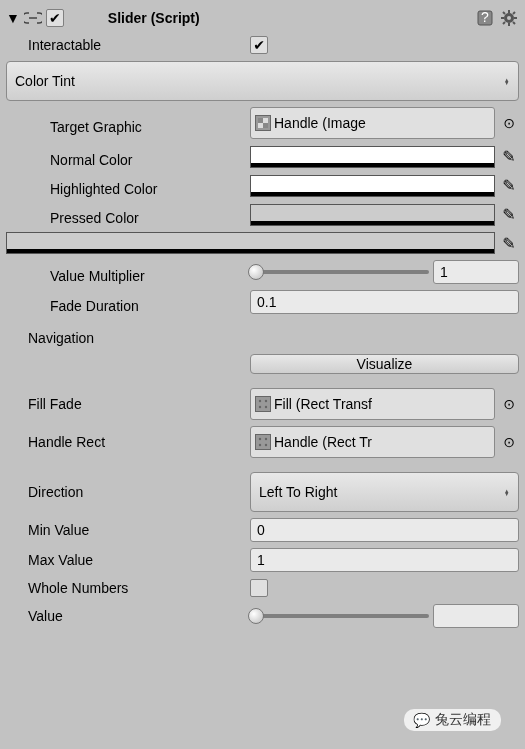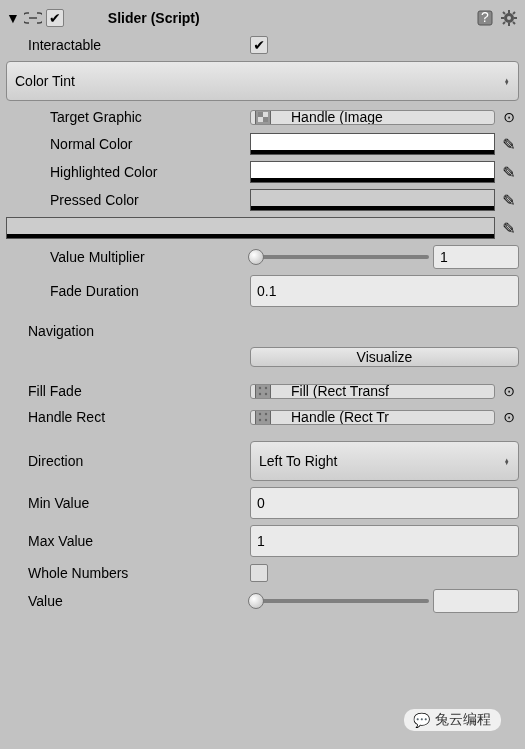--- a/index.html
+++ b/index.html
@@ -4,37 +4,37 @@
 <style>
 * { box-sizing: border-box; margin: 0; padding: 0; font-family: Verdana, Arial, sans-serif; font-size: 14px; }
 body { background: #c2c2c2; width: 525px; color: #000; padding: 4px 6px; }
 .header { display: flex; align-items: center; gap: 4px; padding: 4px 0; }
 .header .foldout { cursor: pointer; }
 .header .title { font-weight: bold; flex: 1; margin-left: 40px; }
 .header .icon-btn { width: 20px; height: 20px; display: flex; align-items: center; justify-content: center; }
 .row { display: flex; align-items: center; padding: 3px 0; min-height: 26px; }
 .label { width: 244px; padding-left: 0; }
 .indent-1 { padding-left: 22px; }
-.indent-2 { padding-left: 44px; }
+.indent-2 { padding-left: 44px; margin-top: 7px; }
 .field { flex: 1; display: flex; align-items: center; gap: 4px; }
 .checkbox { width: 18px; height: 18px; background: #e0e0e0; border: 1px solid #808080; border-radius: 2px; display: flex; align-items: center; justify-content: center; font-size: 14px; }
 .dropdown { flex: 1; height: 40px; background: linear-gradient(#e8e8e8,#cfcfcf); border: 1px solid #8a8a8a; border-radius: 4px; display: flex; align-items: center; padding: 0 8px; position: relative; }
 .dropdown::after { content: "♦"; position: absolute; right: 8px; font-size: 11px; transform: scaleX(.7); color: #555; }
-.objfield { flex: 1; height: 15px; background: #e0e0e0; border: 1px solid #8a8a8a; border-radius: 3px; display: flex; align-items: center; padding: 0 4px; gap: 20px; overflow: hidden; white-space: nowrap; }
+.objfield { flex: 1; height: 32px; background: #e0e0e0; border: 1px solid #8a8a8a; border-radius: 3px; display: flex; align-items: center; padding: 0 4px; gap: 3px; overflow: hidden; white-space: nowrap; }
 .objfield .thumb { width: 16px; height: 16px; background: #999; border: 1px solid #666; flex-shrink: 0; display:flex; align-items:center; justify-content:center; }
 .odot { width: 20px; text-align: center; }
 .color-swatch { flex: 1; height: 22px; border: 1px solid #555; position: relative; }
 .color-swatch::after { content:""; position:absolute; left:0; right:0; bottom:0; height:4px; background:#000; }
 .color-swatch.light::before { content:""; position:absolute; inset:0; bottom:4px; background:#fff; }
 .color-swatch.gray::before { content:""; position:absolute; inset:0; bottom:4px; background:#ccc; }
 .eyedrop { width: 20px; text-align:center; font-size:16px; }
 .slider-track { flex: 1; height: 4px; background: #7f7f7f; border-radius: 2px; position: relative; }
 .slider-thumb { position: absolute; top: -6px; width: 16px; height: 16px; border-radius: 50%; background: radial-gradient(circle at 35% 35%, #fff,#bbb); border:1px solid #777; }
 .num-input { width: 86px; height: 24px; background: #eaeaea; border: 1px solid #8a8a8a; border-radius: 3px; padding: 0 6px; display:flex; align-items:center; }
-.text-input { flex:1; height: 32px; background: #eaeaea; border: 1px solid #8a8a8a; border-radius: 3px; padding: 0 6px; display:flex; align-items:center; }
+.text-input { flex:1; height: 24px; background: #eaeaea; border: 1px solid #8a8a8a; border-radius: 3px; padding: 0 6px; display:flex; align-items:center; }
 .button { flex:1; height: 20px; background: linear-gradient(#e8e8e8,#cfcfcf); border:1px solid #8a8a8a; border-radius: 4px; display:flex; align-items:center; justify-content:center;text-align:center; }
 .spacer { height: 8px; }
 .watermark { position: absolute; right: 24px; bottom: 18px; background: rgba(255,255,255,.75); border-radius: 10px; padding: 2px 10px; font-size: 12px; display:flex; align-items:center; gap:4px; color:#333; }
 svg { display:block; }
 </style>
 </head>
 <body>
 
 <div class="header">
   <span class="foldout">▼</span>

